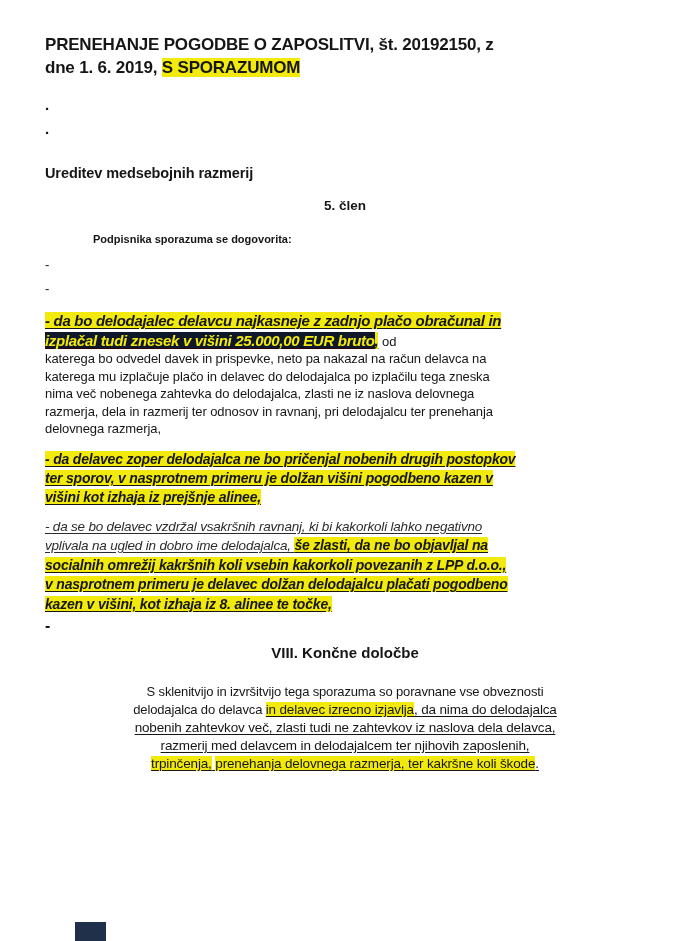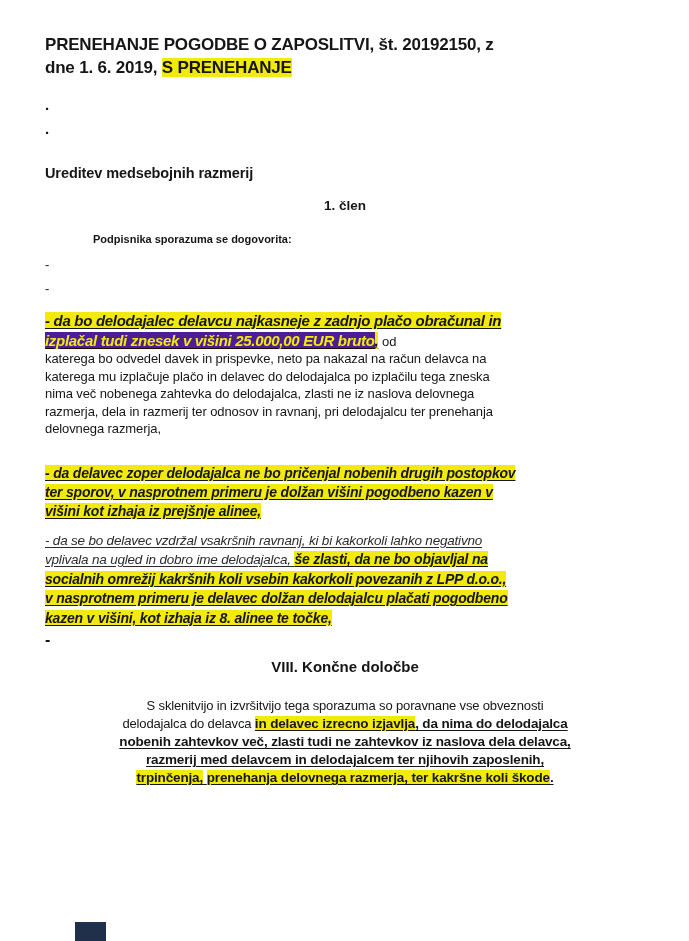--- a/index.html
+++ b/index.html
@@ -12,68 +12,68 @@
     color:#161616;
     overflow:hidden;
   }
   .content { padding:33px 44px 0 45px; width:689px; }
 
   
   .b  { font-weight:700; }
   .i  { font-style:italic; }
   .u  { text-decoration:underline; text-underline-offset:2px; }
   .hy { background:#f2ea0c; }
-  .hr { background:#4c1d95; color:#f2ea0c; text-decoration-color:#2a0000; }
+  .hr { background:#0f172a; color:#f2ea0c; text-decoration-color:#2a0000; }
 
   .title { font-size:17px; line-height:23px; font-weight:700; letter-spacing:-0.2px; max-width:610px; }
 
   .dots { margin-top:14px; font-size:15px; font-weight:700; line-height:24px; }
 
   .h-razmerij { margin-top:24px; font-size:14.5px; font-weight:700; letter-spacing:-0.1px; }
 
   .article-4 { margin-top:17px; font-size:13.5px; font-weight:700; text-align:center; max-width:600px; }
 
   .intro { margin-top:20px; font-size:11px; font-weight:700;padding-left:48px; }
 
   .dashes { margin-top:8px; font-size:13px; line-height:24px; }
 
   .bullet { max-width:600px; letter-spacing:-0.1px; }
   .bullet-payment { margin-top:10px; font-size:13px; line-height:17.5px; }
   .bullet-payment .hl-line { font-size:15px; line-height:19px; letter-spacing:-0.3px; }
 
-  .bullet-disputes { margin-top:26px; font-size:14px; line-height:19px; letter-spacing:-0.2px; }
+  .bullet-disputes { margin-top:12px; font-size:14px; line-height:19px; letter-spacing:-0.2px; }
 
   .bullet-conduct { margin-top:10px; font-size:13.5px; line-height:19.5px; letter-spacing:-0.2px; }
   .bullet-conduct .it-part { font-style:italic; font-weight:400; color:#2c2c2c; }
   .bullet-conduct .hl-part { font-size:14px; }
 
   .standalone-dash { margin-top:4px; font-size:16px; font-weight:700; line-height:16px; }
 
   .h-koncne { margin-top:10px; font-size:15px; font-weight:700; text-align:center; max-width:600px; }
 
   .article-8 { margin-top:14px; font-size:13.5px; font-weight:700; font-style:italic; text-align:center; max-width:600px; }
 
   .closing { margin-top:22px; font-size:13px; line-height:18px; text-align:center; max-width:604px; letter-spacing:-0.15px; }
-  .closing .bb { font-weight:700; font-size:13.5px; }
+  .closing .bb { font-weight:400; font-size:13.5px; }
 
   .footer-mark { position:absolute; left:75px; top:922px; width:31px; height:19px; background:#21304a; }
 </style>
 </head>
 <body>
 
 <div class="page">
   <div class="content">
 
-    <h1 class="title"><span>PRENEHANJE POGODBE O ZAPOSLITVI, št. 20192150, z</span><br><span>dne 1. 6. 2019, </span><span class="hy">S PRENEHANJE</span></h1>
+    <h1 class="title"><span>PRENEHANJE POGODBE O ZAPOSLITVI, št. 20192150, z</span><br><span>dne 1. 6. 2019, </span><span class="hy">S SPORAZUMOM</span></h1>
 
     <div class="dots"><span>.</span><br><span>.</span></div>
 
     <h2 class="h-razmerij">Ureditev medsebojnih razmerij</h2>
 
-    <h3 class="article-4">1. člen</h3>
+    <h3 class="article-4">5. člen</h3>
 
     <p class="intro">Podpisnika sporazuma se dogovorita:</p>
 
     <div class="dashes"><span>-</span><br><span>-</span></div>
 
     <p class="bullet bullet-payment"><span class="hl-line hy b i u">- da bo delodajalec delavcu najkasneje z zadnjo plačo obračunal in </span><br><span class="hl-line hr b i u">izplačal tudi znesek v višini 25.000,00 EUR bruto</span><span class="hl-line hy b i u">,</span><span> od</span><br><span>katerega bo odvedel davek in prispevke, neto pa nakazal na račun delavca na</span><br><span>katerega mu izplačuje plačo in delavec do delodajalca po izplačilu tega zneska</span><br><span>nima več nobenega zahtevka do delodajalca, zlasti ne iz naslova delovnega</span><br><span>razmerja, dela in razmerij ter odnosov in ravnanj, pri delodajalcu ter prenehanja</span><br><span>delovnega razmerja,</span></p>
 
     <p class="bullet bullet-disputes"><span class="hy b i u">- da delavec zoper delodajalca ne bo pričenjal nobenih drugih postopkov</span><br><span class="hy b i u">ter sporov, v nasprotnem primeru je dolžan višini pogodbeno kazen v</span><br><span class="hy b i u">višini kot izhaja iz prejšnje alinee,</span></p>
 
     <p class="bullet bullet-conduct"><span class="it-part u">- da se bo delavec vzdržal vsakršnih ravnanj, ki bi kakorkoli lahko negativno</span><br><span class="it-part u">vplivala na ugled in dobro ime delodajalca, </span><span class="hl-part hy b i u">še zlasti, da ne bo objavljal na</span><br><span class="hl-part hy b i u">socialnih omrežij kakršnih koli vsebin kakorkoli povezanih z LPP d.o.o.,</span><br><span class="hl-part hy b i u">v nasprotnem primeru je delavec dolžan delodajalcu plačati pogodbeno</span><br><span class="hl-part hy b i u">kazen v višini, kot izhaja iz 8. alinee te točke,</span></p>

